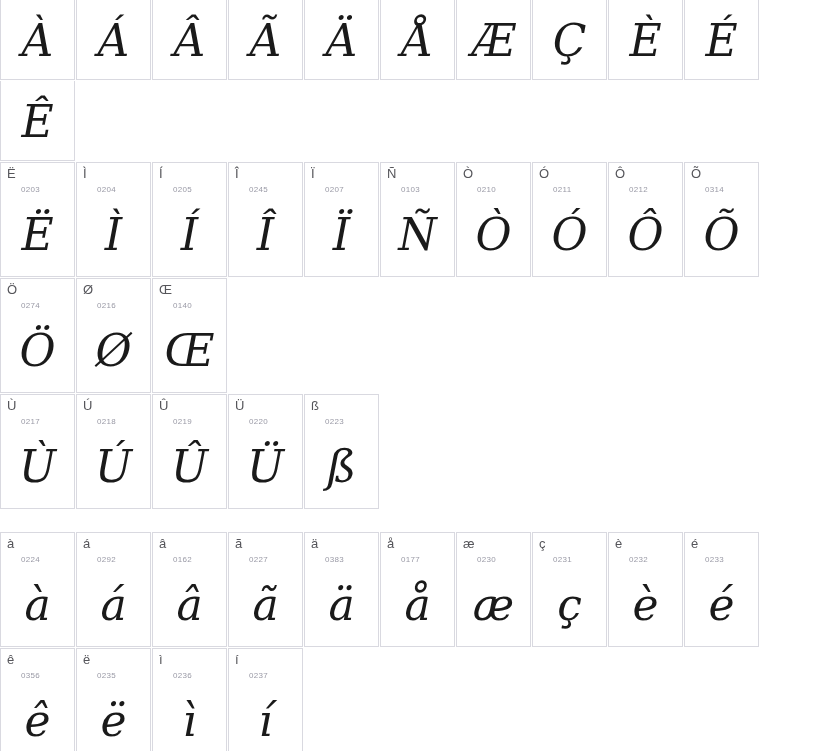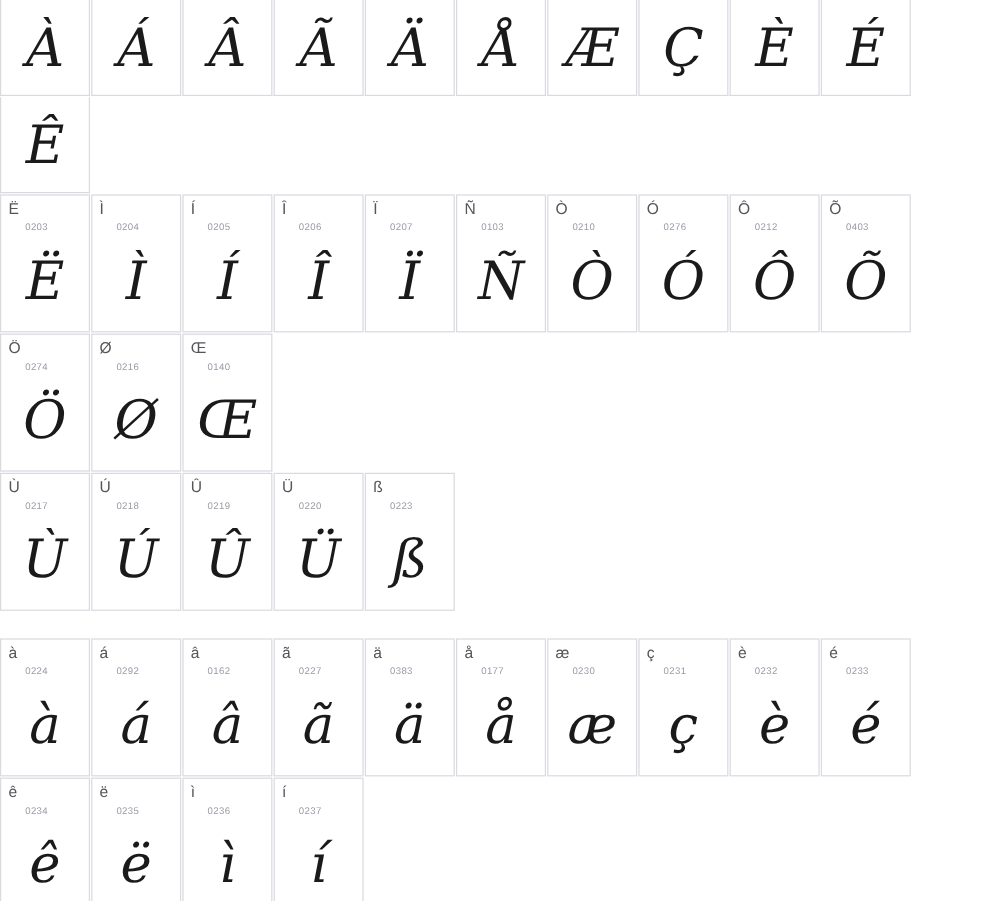--- a/index.html
+++ b/index.html
@@ -144,51 +144,51 @@
           <span class="code">0204</span>
           <span class="glyph">Ì</span>
         </div>
         <div class="cell">
           <span class="label">Í</span>
           <span class="code">0205</span>
           <span class="glyph">Í</span>
         </div>
         <div class="cell">
           <span class="label">Î</span>
-          <span class="code">0206</span>
+          <span class="code">0245</span>
           <span class="glyph">Î</span>
         </div>
         <div class="cell">
           <span class="label">Ï</span>
           <span class="code">0207</span>
           <span class="glyph">Ï</span>
         </div>
         <div class="cell">
           <span class="label">Ñ</span>
           <span class="code">0103</span>
           <span class="glyph">Ñ</span>
         </div>
         <div class="cell">
           <span class="label">Ò</span>
           <span class="code">0210</span>
           <span class="glyph">Ò</span>
         </div>
         <div class="cell">
           <span class="label">Ó</span>
-          <span class="code">0276</span>
+          <span class="code">0211</span>
           <span class="glyph">Ó</span>
         </div>
         <div class="cell">
           <span class="label">Ô</span>
           <span class="code">0212</span>
           <span class="glyph">Ô</span>
         </div>
         <div class="cell">
           <span class="label">Õ</span>
-          <span class="code">0403</span>
+          <span class="code">0314</span>
           <span class="glyph">Õ</span>
         </div>
         <div class="cell">
           <span class="label">Ö</span>
           <span class="code">0274</span>
           <span class="glyph">Ö</span>
         </div>
         <div class="cell">
           <span class="label">Ø</span>
           <span class="code">0216</span>
@@ -276,21 +276,21 @@
           <span class="code">0232</span>
           <span class="glyph">è</span>
         </div>
         <div class="cell">
           <span class="label">é</span>
           <span class="code">0233</span>
           <span class="glyph">é</span>
         </div>
         <div class="cell">
           <span class="label">ê</span>
-          <span class="code">0234</span>
+          <span class="code">0356</span>
           <span class="glyph">ê</span>
         </div>
         <div class="cell">
           <span class="label">ë</span>
           <span class="code">0235</span>
           <span class="glyph">ë</span>
         </div>
         <div class="cell">
           <span class="label">ì</span>
           <span class="code">0236</span>

